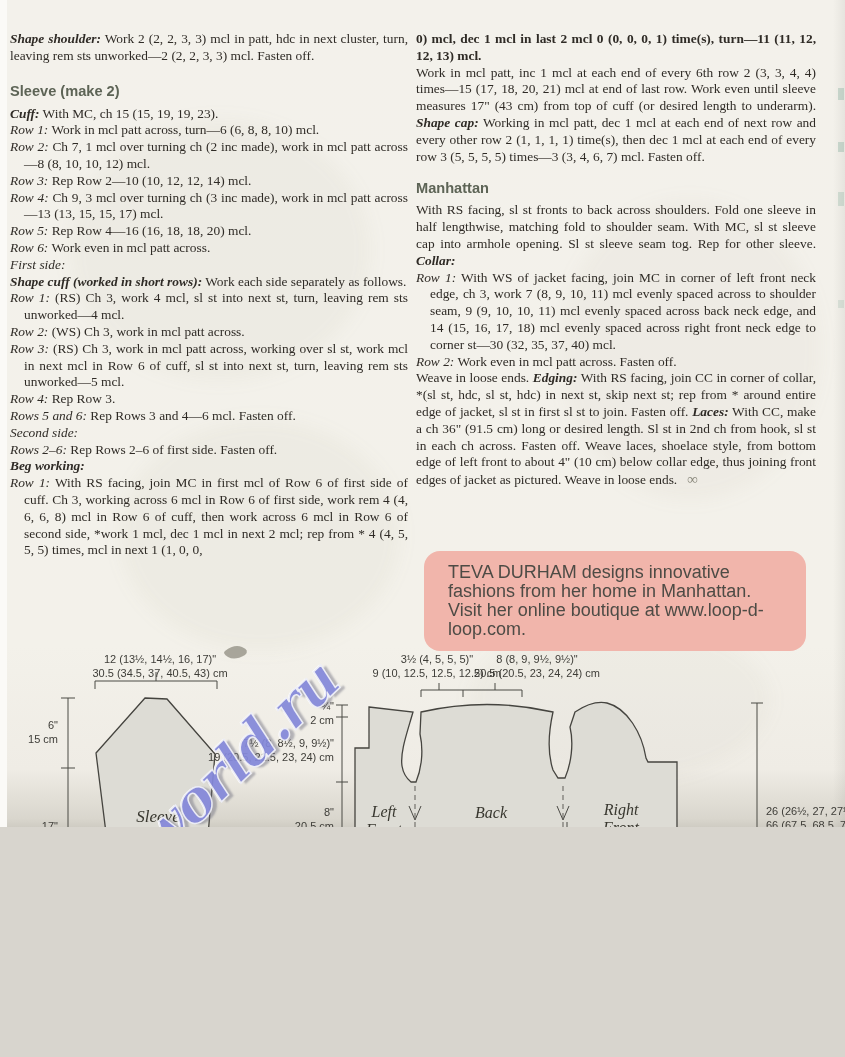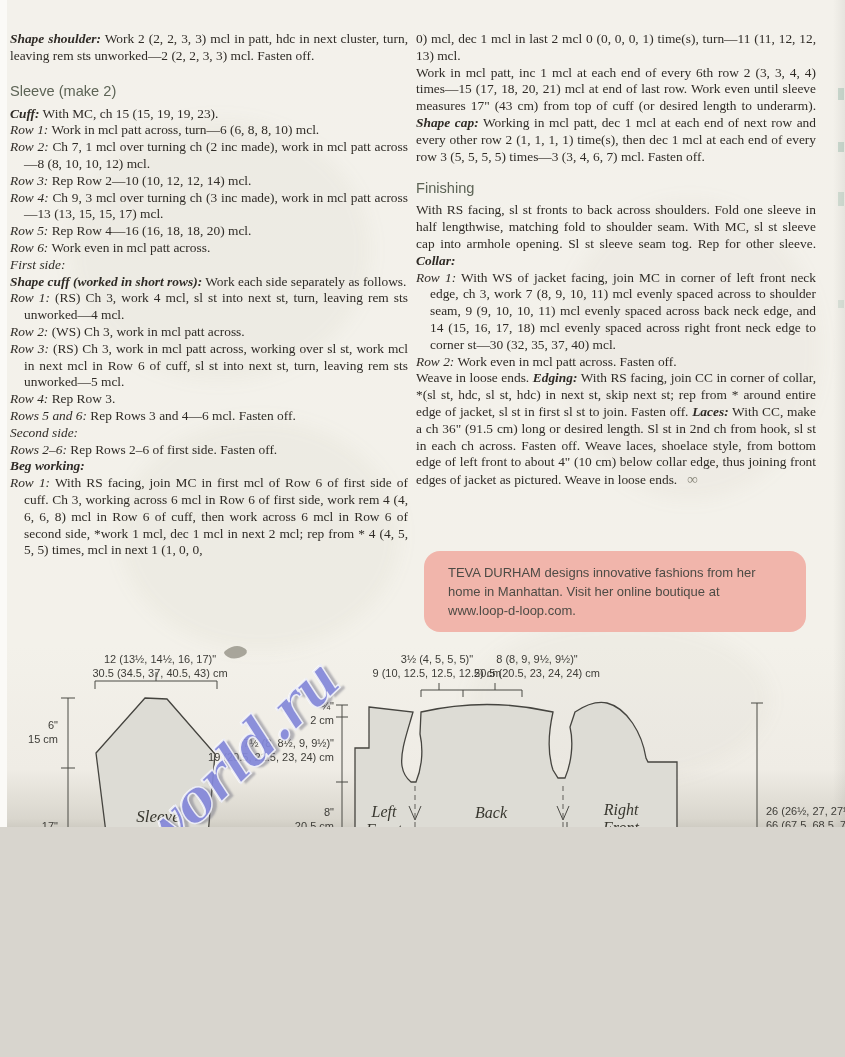--- a/index.html
+++ b/index.html
@@ -14,30 +14,30 @@
   .b2{left:120px;top:420px;width:280px;height:230px;background:rgba(140,135,100,0.05);}
   .b3{left:560px;top:200px;width:260px;height:300px;background:rgba(150,140,110,0.05);}
   .b4{left:470px;top:620px;width:300px;height:160px;background:rgba(150,140,110,0.045);}
   .tealmark{position:absolute;right:1px;width:6px;background:rgba(110,160,140,0.3);}
 
   .col{position:absolute;font-size:13.4px;line-height:16.8px;text-align:justify;}
   .left{left:10px;top:31px;width:398px;}
   .right{left:416px;top:31px;width:400px;}
   .col p{margin:0;}
   .row{padding-left:14px;text-indent:-14px;}
-  .cont{margin-left:14px;}
+  .cont{margin-left:14px;font-weight:bold;}
   .bi{font-weight:bold;font-style:italic;}
   .il{font-style:italic;}
-  h3.sec{font-family:"Liberation Sans",sans-serif;font-size:14.6px;font-weight:normal;
+  h3.sec{font-family:"Liberation Sans",sans-serif;font-size:14.6px;font-weight:bold;
     color:#5d6456;margin:18px 0 6px 0;line-height:17px;text-align:left;}
   .orn{color:#8a887c;font-size:15px;padding-left:10px;font-style:normal;}
 
   .author-box{position:absolute;left:424px;top:551px;width:334px;background:#f1b5ab;
     border-radius:16px;padding:12px 24px 12px 24px;font-family:"Liberation Sans",sans-serif;
-    font-size:13px;line-height:19px;color:#4d4b45;text-align:left;}
+    font-size:18px;line-height:19px;color:#4d4b45;text-align:left;}
 
   .diagrams{position:absolute;left:0;top:0;pointer-events:none;}
   .shape{fill:#dddcd5;stroke:#45443f;stroke-width:1.3;}
   .dim{stroke:#4b4a45;stroke-width:1;fill:none;}
   .dash{stroke:#6b6a64;stroke-width:1.1;stroke-dasharray:5 4;fill:none;}
   .dt{font-family:"Liberation Sans",sans-serif;font-size:11px;fill:#3e3d38;}
   .mid{text-anchor:middle;} .endt{text-anchor:end;}
   .piece{font-family:"Liberation Serif",serif;font-style:italic;font-size:16px;fill:#38372f;text-anchor:middle;}
   .piece-big{font-size:17px;}
 
@@ -87,21 +87,21 @@
     <p class="row"><span class="il">Rows 5 and 6:</span><span> Rep Rows 3 and 4—6 mcl. Fasten off.</span></p>
     <p><span class="il">Second side:</span></p>
     <p class="row"><span class="il">Rows 2–6:</span><span> Rep Rows 2–6 of first side. Fasten off.</span></p>
     <p><span class="bi">Beg working:</span></p>
     <p class="row"><span class="il">Row 1:</span><span> With RS facing, join MC in first mcl of Row 6 of first side of cuff. Ch 3, working across 6 mcl in Row 6 of first side, work rem 4 (4, 6, 6, 8) mcl in Row 6 of cuff, then work across 6 mcl in Row 6 of second side, *work 1 mcl, dec 1 mcl in next 2 mcl; rep from * 4 (4, 5, 5, 5) times, mcl in next 1 (1, 0, 0,</span></p>
   </div>
 
   <div class="col right">
     <p class="cont"><span>0) mcl, dec 1 mcl in last 2 mcl 0 (0, 0, 0, 1) time(s), turn—11 (11, 12, 12, 13) mcl.</span></p>
     <p><span>Work in mcl patt, inc 1 mcl at each end of every 6th row 2 (3, 3, 4, 4) times—15 (17, 18, 20, 21) mcl at end of last row. Work even until sleeve measures 17" (43 cm) from top of cuff (or desired length to underarm). </span><span class="bi">Shape cap:</span><span> Working in mcl patt, dec 1 mcl at each end of next row and every other row 2 (1, 1, 1, 1) time(s), then dec 1 mcl at each end of every row 3 (5, 5, 5, 5) times—3 (3, 4, 6, 7) mcl. Fasten off.</span></p>
-    <h3 class="sec" style="margin-top:15px;margin-bottom:5px;">Finishing</h3>
+    <h3 class="sec" style="margin-top:15px;margin-bottom:5px;">Manhattan</h3>
     <p><span>With RS facing, sl st fronts to back across shoulders. Fold one sleeve in half lengthwise, matching fold to shoulder seam. With MC, sl st sleeve cap into armhole opening. Sl st sleeve seam tog. Rep for other sleeve. </span><span class="bi">Collar:</span></p>
     <p class="row"><span class="il">Row 1:</span><span> With WS of jacket facing, join MC in corner of left front neck edge, ch 3, work 7 (8, 9, 10, 11) mcl evenly spaced across to shoulder seam, 9 (9, 10, 10, 11) mcl evenly spaced across back neck edge, and 14 (15, 16, 17, 18) mcl evenly spaced across right front neck edge to corner st—30 (32, 35, 37, 40) mcl.</span></p>
     <p class="row"><span class="il">Row 2:</span><span> Work even in mcl patt across. Fasten off.</span></p>
     <p><span>Weave in loose ends. </span><span class="bi">Edging:</span><span> With RS facing, join CC in corner of collar, *(sl st, hdc, sl st, hdc) in next st, skip next st; rep from * around entire edge of jacket, sl st in first sl st to join. Fasten off. </span><span class="bi">Laces:</span><span> With CC, make a ch 36" (91.5 cm) long or desired length. Sl st in 2nd ch from hook, sl st in each ch across. Fasten off. Weave laces, shoelace style, from bottom edge of left front to about 4" (10 cm) below collar edge, thus joining front edges of jacket as pictured. Weave in loose ends.</span><span class="orn">∞</span></p>
   </div>
 
   <div class="author-box">
     <span>TEVA DURHAM designs innovative fashions from her home in Manhattan. Visit her online boutique at www.loop-d-loop.com.</span>
   </div>
 

